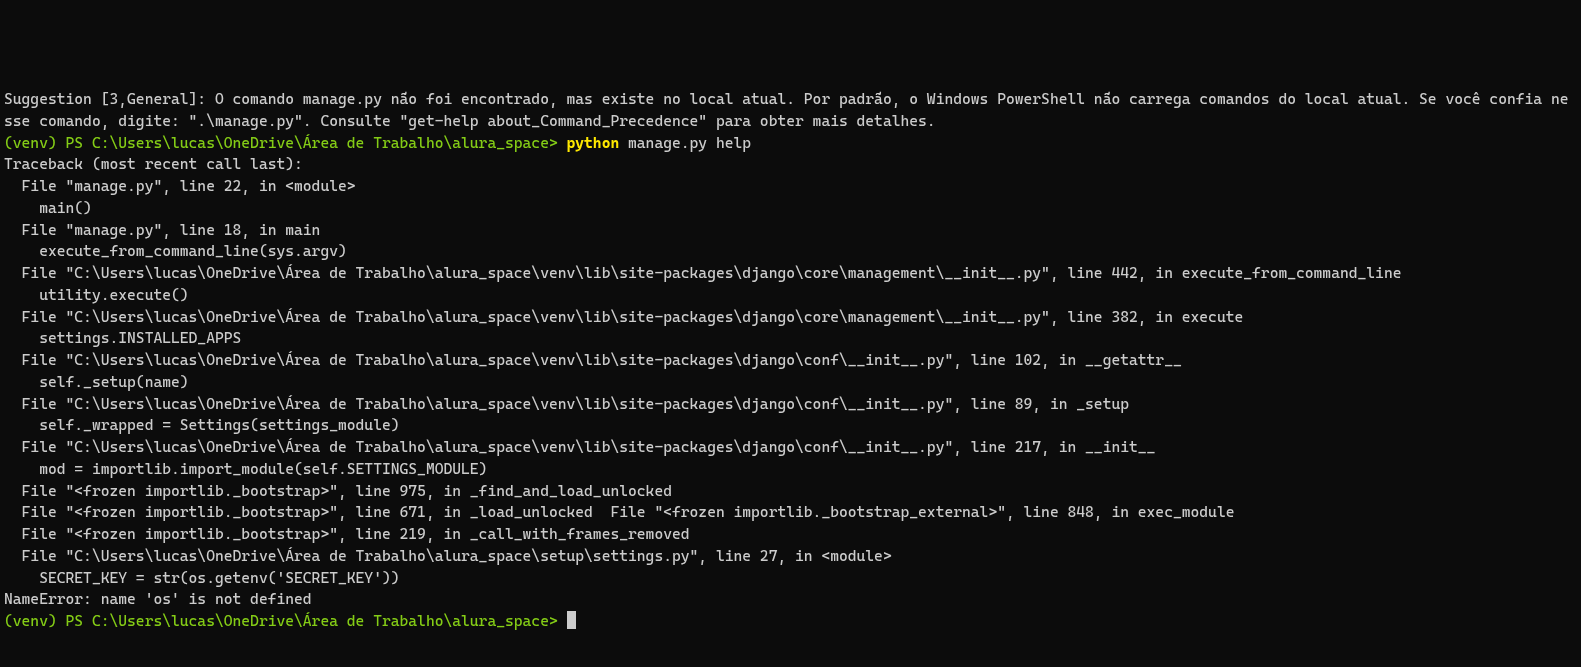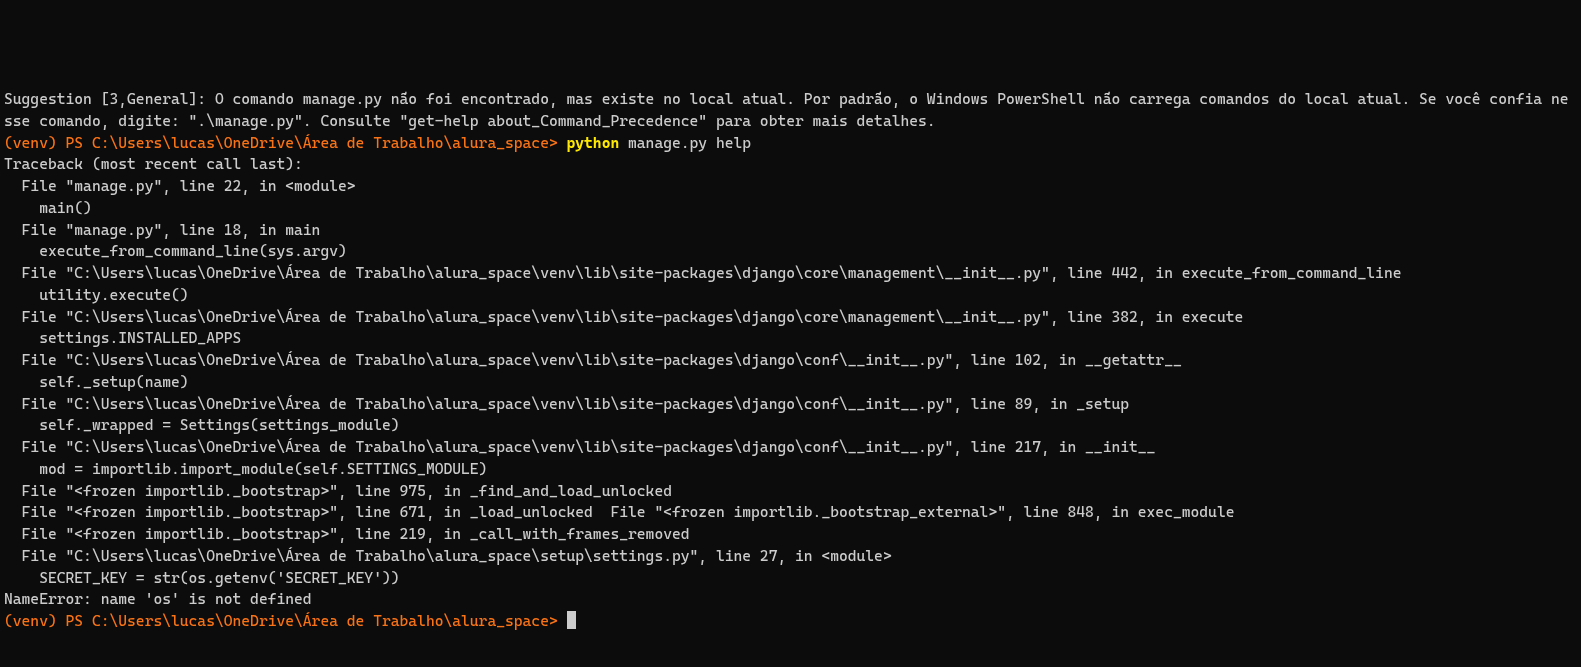--- a/index.html
+++ b/index.html
@@ -29,21 +29,21 @@
     }
     .cursor {
       display: inline-block;
       width: 9px;
       height: 18px;
       background-color: #cccccc;
       vertical-align: text-bottom;
       margin-bottom: 1px;
     }
     .prompt-prefix {
-      color: #f97316;
+      color: #84cc16;
       text-align: center;
     }
   </style>
 </head>
 <body>
 
 
 
 <div><span class="terminal-line">Suggestion [3,General]: O comando manage.py não foi encontrado, mas existe no local atual. Por padrão, o Windows PowerShell não carrega comandos do local atual. Se você confia nesse comando, digite: ".\manage.py". Consulte "get-help about_Command_Precedence" para obter mais detalhes.</span><span class="terminal-line"><span class="prompt-prefix">(venv) PS C:\Users\lucas\OneDrive\Área de Trabalho\alura_space&gt; </span><span class="highlight-cmd">python</span><span> manage.py help</span></span><span class="terminal-line">Traceback (most recent call last):</span><span class="terminal-line">  File "manage.py", line 22, in &lt;module&gt;</span><span class="terminal-line">    main()</span><span class="terminal-line">  File "manage.py", line 18, in main</span><span class="terminal-line">    execute_from_command_line(sys.argv)</span><span class="terminal-line">  File "C:\Users\lucas\OneDrive\Área de Trabalho\alura_space\venv\lib\site-packages\django\core\management\__init__.py", line 442, in execute_from_command_line</span><span class="terminal-line">    utility.execute()</span><span class="terminal-line">  File "C:\Users\lucas\OneDrive\Área de Trabalho\alura_space\venv\lib\site-packages\django\core\management\__init__.py", line 382, in execute</span><span class="terminal-line">    settings.INSTALLED_APPS</span><span class="terminal-line">  File "C:\Users\lucas\OneDrive\Área de Trabalho\alura_space\venv\lib\site-packages\django\conf\__init__.py", line 102, in __getattr__</span><span class="terminal-line">    self._setup(name)</span><span class="terminal-line">  File "C:\Users\lucas\OneDrive\Área de Trabalho\alura_space\venv\lib\site-packages\django\conf\__init__.py", line 89, in _setup</span><span class="terminal-line">    self._wrapped = Settings(settings_module)</span><span class="terminal-line">  File "C:\Users\lucas\OneDrive\Área de Trabalho\alura_space\venv\lib\site-packages\django\conf\__init__.py", line 217, in __init__</span><span class="terminal-line">    mod = importlib.import_module(self.SETTINGS_MODULE)</span><span class="terminal-line">  File "&lt;frozen importlib._bootstrap&gt;", line 975, in _find_and_load_unlocked</span><span class="terminal-line">  File "&lt;frozen importlib._bootstrap&gt;", line 671, in _load_unlocked  File "&lt;frozen importlib._bootstrap_external&gt;", line 848, in exec_module</span><span class="terminal-line">  File "&lt;frozen importlib._bootstrap&gt;", line 219, in _call_with_frames_removed</span><span class="terminal-line">  File "C:\Users\lucas\OneDrive\Área de Trabalho\alura_space\setup\settings.py", line 27, in &lt;module&gt;</span><span class="terminal-line">    SECRET_KEY = str(os.getenv('SECRET_KEY'))</span><span class="terminal-line">NameError: name 'os' is not defined</span><span class="terminal-line"><span class="prompt-prefix">(venv) PS C:\Users\lucas\OneDrive\Área de Trabalho\alura_space&gt; </span><span class="cursor"></span></span></div>
 

